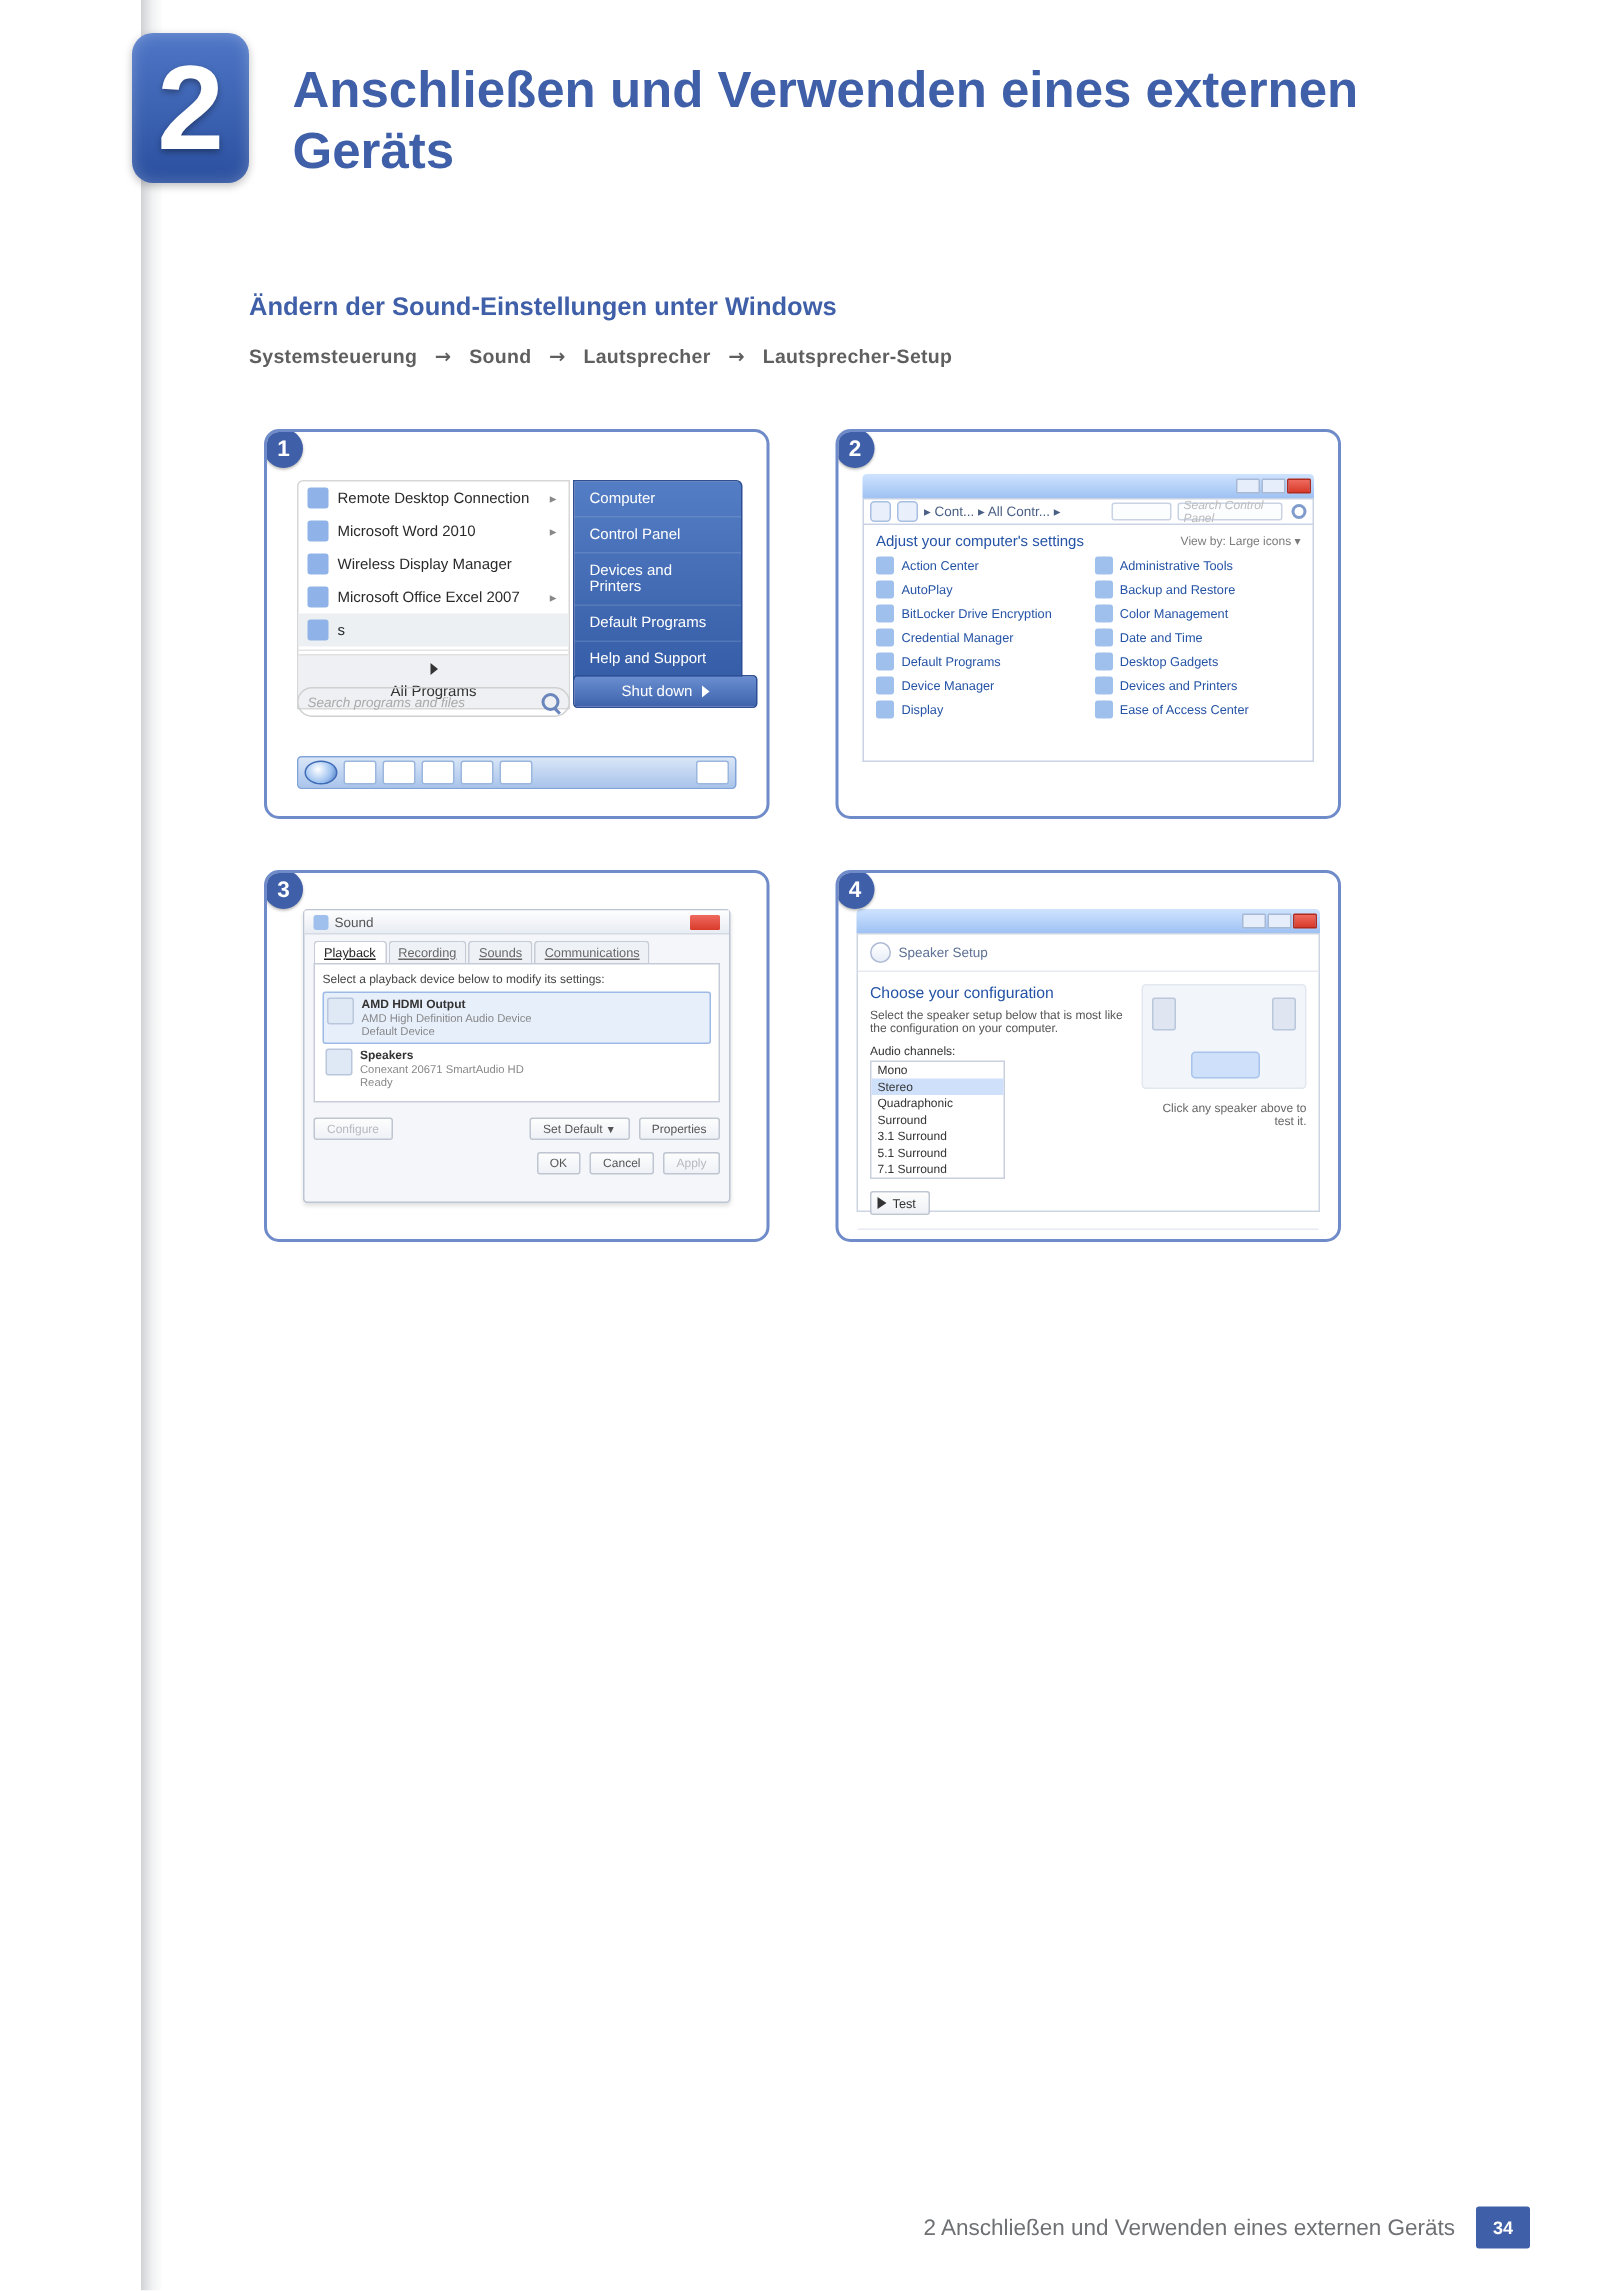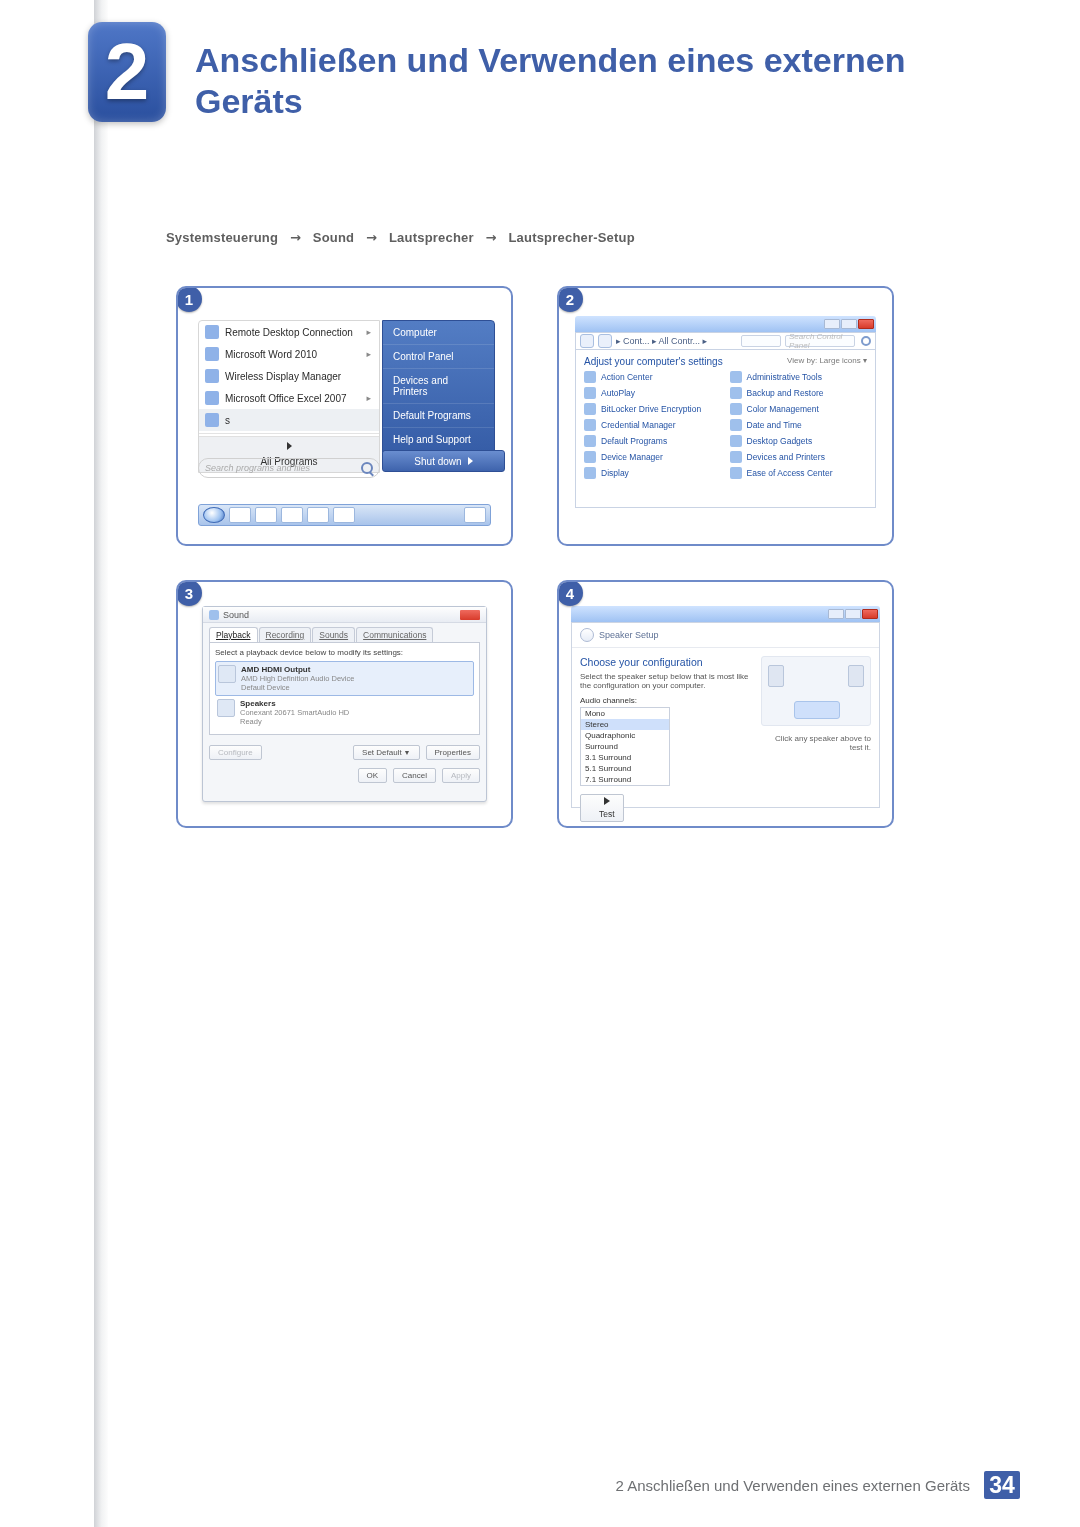--- a/index.html
+++ b/index.html
@@ -138,54 +138,55 @@
     background:linear-gradient(#fff,#e7edf7); }
   .s4 .wiz .wbody { display:flex; gap:8px; padding:8px; }
   .s4 .wiz .left { flex:1; }
   .s4 .wiz .title { color:#2453a5; font-size:10.5px; margin-bottom:4px; }
   .s4 .wiz .sub { font-size:8px; color:#555; margin-bottom:6px; }
   .s4 .wiz .lbl { font-size:8px; color:#333; margin-bottom:2px; }
   .s4 .wiz .list { border:1px solid #c9d0dd; font-size:8px; color:#333; width:90px; }
   .s4 .wiz .list .li { padding:1px 4px; }
   .s4 .wiz .list .li.sel { background:#cfe0fb; }
   .s4 .wiz .test { margin-top:8px; display:inline-flex; align-items:center; gap:4px;
-    border:1px solid #bfc6d2; border-radius:2px; padding:2px 8px 2px 18px;
-    background:linear-gradient(#fdfdfd,#eef1f6); font-size:8.5px; color:#333;flex-direction:column; }
+    border:1px solid #bfc6d2; border-radius:2px; padding:2px 8px 2px 4px;
+    background:linear-gradient(#fdfdfd,#eef1f6); font-size:8.5px; color:#333; }
   .s4 .wiz .test .tri { width:0;height:0;border-top:4px solid transparent;border-bottom:4px solid transparent;border-left:6px solid #333; }
   .s4 .wiz .right { width:110px; }
   .s4 .wiz .room { width:100%; height:70px; background:#f2f5fa; border:1px solid #e2e7f0;
     border-radius:3px; position:relative; }
   .s4 .wiz .room .sp { position:absolute; width:16px; height:22px; background:#dfe6f2;
     border:1px solid #b9c6db; border-radius:2px; }
   .s4 .wiz .room .sp.l { left:6px; top:8px; }
   .s4 .wiz .room .sp.r { right:6px; top:8px; }
   .s4 .wiz .room .sofa { position:absolute; left:32px; bottom:6px; width:46px; height:18px;
     background:#cfe0fb; border:1px solid #a9c4eb; border-radius:3px; }
   .s4 .wiz .hint { font-size:8px; color:#666; text-align:right; margin-top:8px; }
   .s4 .wiz .wfoot { display:flex; justify-content:flex-end; gap:6px; padding:6px 8px; border-top:1px solid #e7eaf0; }
   .s4 .wiz .wfoot .btn { padding:2px 10px; border:1px solid #bfc6d2; border-radius:2px;
     background:linear-gradient(#fdfdfd,#eef1f6); font-size:8.5px; color:#333; }
 
   
   .footer { position:absolute; right:60px; bottom:28px; display:flex; align-items:center; gap:14px; }
   .footer-text { font-size:15px; color:#6e7073; }
   .page-badge { width:36px; height:28px; background:#3f5fa8; color:#fff; display:flex;
-    align-items:center; justify-content:center; font-weight:700; font-size:23px; border-radius:2px; }
+    align-items:center; justify-content:center; font-weight:700; font-size:12px; border-radius:2px; }
 </style>
 </head>
 <body>
 
 <div class="page">
   <div class="left-strip"></div>
 
   <div class="chapter-badge">
     <span>2</span>
   </div>
   <div class="chapter-title">Anschließen und Verwenden eines externen Geräts</div>
 
+  <div class="subhead">Ändern der Sound-Einstellungen unter Windows</div>
   <div class="path-line">
     <span>Systemsteuerung</span>
     <span class="arrow">→</span>
     <span>Sound</span>
     <span class="arrow">→</span>
     <span>Lautsprecher</span>
     <span class="arrow">→</span>
     <span>Lautsprecher-Setup</span>
   </div>
 

